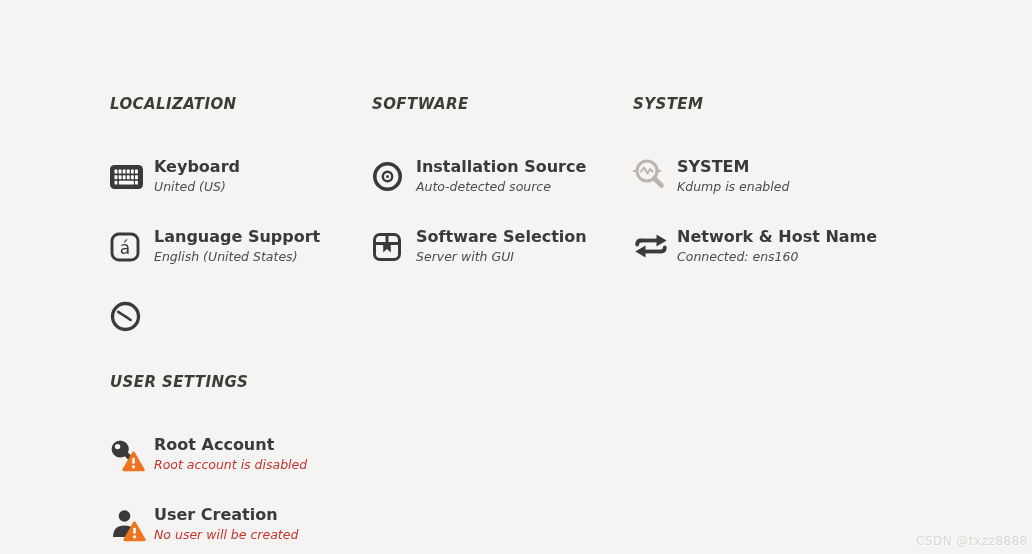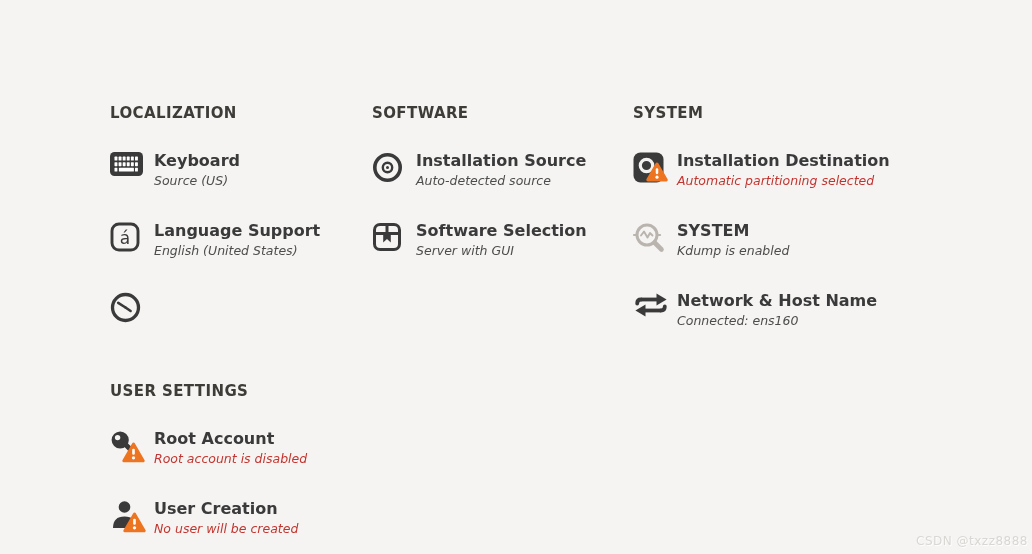--- a/index.html
+++ b/index.html
@@ -8,25 +8,25 @@
     background:#f5f4f2;
     font-family:"DejaVu Sans","Liberation Sans",sans-serif;
     position:relative;overflow:hidden;
   }
   .hub-section{position:absolute;width:260px}
   #sec-localization{left:110px;top:92px}
   #sec-software{left:372px;top:92px}
   #sec-system{left:633px;top:92px}
   #sec-user{left:110px;top:370px}
   .section-title{
-    margin:12px 0 27px 0;
+    margin:3px 0 27px 0;
     font-size:15px;font-weight:bold;color:#3d3c38;
-    letter-spacing:.4px;line-height:18px;
+    letter-spacing:.4px;line-height:18px;font-style:italic;
   }
-  .spoke{display:flex;align-items:flex-start;min-height:70px;cursor:pointer}
+  .spoke{display:flex;align-items:center;min-height:70px;cursor:pointer}
   .spoke-icon{flex:0 0 44px;width:44px;position:relative;padding-top:3px}
   .spoke-icon svg{display:block}
   .warn-badge{position:absolute}
   .spoke-text{display:flex;flex-direction:column;padding-top:2px}
   .spoke-title{font-size:16px;font-weight:bold;color:#3a3a3a;line-height:20px;white-space:nowrap}
   .spoke-subtitle{font-size:12.5px;font-style:italic;color:#4d4d4d;line-height:16px;margin-top:2px;white-space:nowrap}
   .spoke-subtitle.error{color:#c23530}
   #watermark{
     position:absolute;right:4px;bottom:6px;
     font-size:12px;color:#d9d7d4;letter-spacing:.5px;
@@ -57,21 +57,21 @@
             <rect x="20.9" y="10.2" width="2.9" height="4" rx="0.6"></rect>
             <rect x="25" y="10.2" width="2.9" height="4" rx="0.6"></rect>
           <rect x="4.5" y="15.8" width="2.9" height="3.7" rx="0.6"></rect>
             <rect x="8.9" y="15.8" width="15" height="3.7" rx="0.6"></rect>
             <rect x="25" y="15.8" width="2.9" height="3.7" rx="0.6"></rect>
         </g>
       </svg>
     </span>
     <span class="spoke-text">
       <span class="spoke-title">Keyboard</span>
-      <span class="spoke-subtitle">Source (US)</span>
+      <span class="spoke-subtitle">United (US)</span>
     </span>
   </div>
 
   <div class="spoke">
     <span class="spoke-icon">
       <svg width="30" height="30" viewBox="0 0 30 30">
         <rect x="2" y="2" width="26" height="26" rx="7" fill="none" stroke="#3a3a3a" stroke-width="2.9"></rect>
         <text x="15" y="21.5" text-anchor="middle" font-size="17" fill="#3a3a3a" font-family="DejaVu Sans, sans-serif">á</text>
       </svg>
     </span>
@@ -121,39 +121,20 @@
     <span class="spoke-text">
       <span class="spoke-title">Software Selection</span>
       <span class="spoke-subtitle">Server with GUI</span>
     </span>
   </div>
 </section>
 
 <section class="hub-section" id="sec-system">
   <h2 class="section-title">SYSTEM</h2>
 
-  <div class="spoke">
-    <span class="spoke-icon">
-      <svg width="31" height="31" viewBox="0 0 31 31">
-        <rect x="0.5" y="0.5" width="30" height="30" rx="7" fill="#3a3a3a"></rect>
-        <circle cx="13.5" cy="13.5" r="6.2" fill="none" stroke="#f2f1ef" stroke-width="3.2"></circle>
-      </svg>
-      <span class="warn-badge" style="left:13px;top:13px">
-        <svg width="22" height="20" viewBox="0 0 21 19">
-          <path d="M10.5 2 L19.2 17 H1.8 Z" fill="#ed7420" stroke="#ed7420" stroke-width="3" stroke-linejoin="round"></path>
-          <rect x="9.3" y="6" width="2.4" height="5.6" rx="1.1" fill="#ffffff"></rect>
-          <circle cx="10.5" cy="14.4" r="1.5" fill="#ffffff"></circle>
-        </svg>
-      </span>
-    </span>
-    <span class="spoke-text">
-      <span class="spoke-title">Installation Destination</span>
-      <span class="spoke-subtitle error">Automatic partitioning selected</span>
-    </span>
-  </div>
 
   <div class="spoke">
     <span class="spoke-icon">
       <svg width="37" height="37" viewBox="0 0 37 37">
         <circle cx="14" cy="13" r="10" fill="none" stroke="#b9b5ae" stroke-width="3"></circle>
         <path d="M21.5 20.5 L28.5 27.5" stroke="#b9b5ae" stroke-width="4.6" stroke-linecap="round"></path>
         <path d="M8 13.5 L11 9.5 L14.5 15.5 L17 11 L19.5 13.5" fill="none" stroke="#b9b5ae" stroke-width="1.9" stroke-linejoin="round" stroke-linecap="round"></path>
         <path d="M0.8 13 H3" stroke="#b9b5ae" stroke-width="1.8" stroke-linecap="round"></path>
         <path d="M25 13 H27.2" stroke="#b9b5ae" stroke-width="1.8" stroke-linecap="round"></path>
       </svg>

